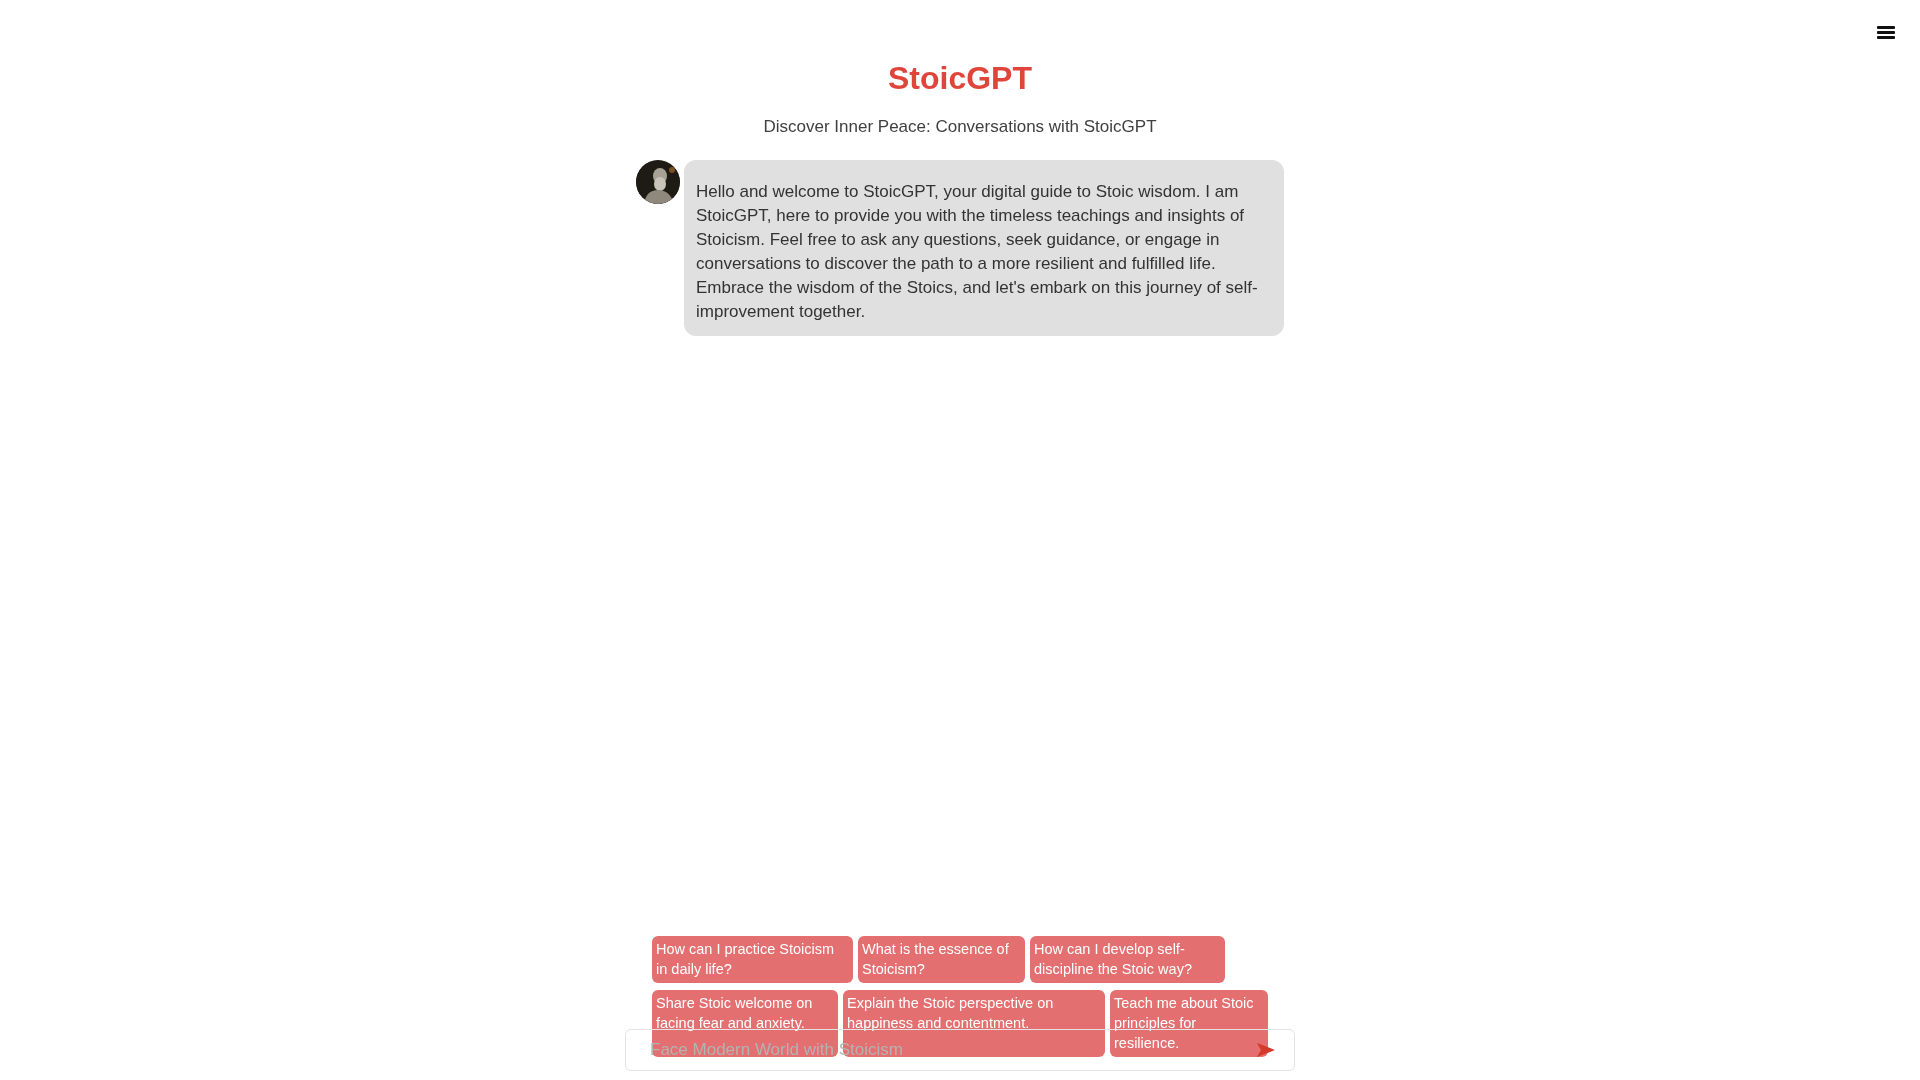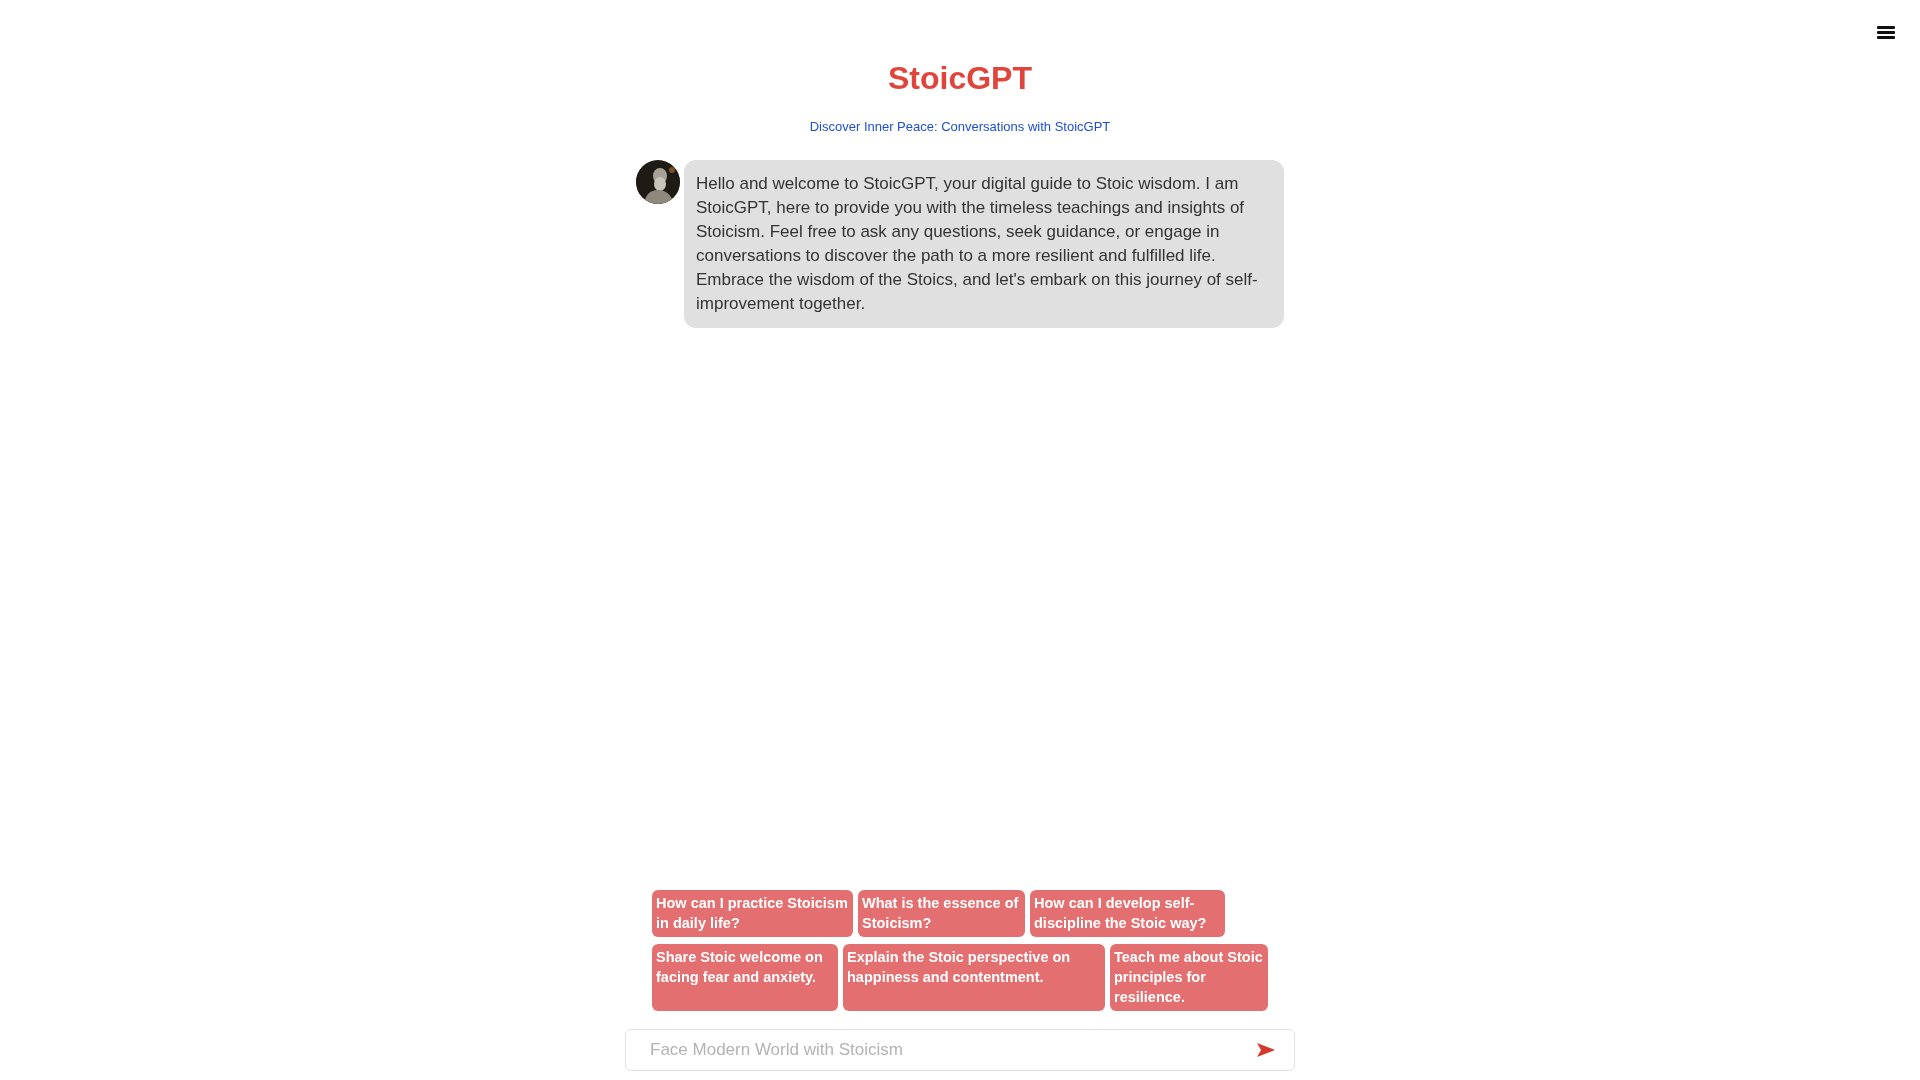--- a/index.html
+++ b/index.html
@@ -2,27 +2,27 @@
 <html><head>
 <meta charset="utf-8">
 <style>
   html, body { margin:0; padding:0; }
   body { width:1920px; height:1080px; background:#ffffff; position:relative; overflow:hidden;
          font-family:"Liberation Sans", "DejaVu Sans", sans-serif; color:#333; }
   .menu-btn { position:absolute; left:1877px; top:26px; width:18px; height:14px; cursor:pointer; }
   .menu-btn span { display:block; height:2.5px; background:#111; margin-bottom:2.5px; border-radius:1px; }
   .header { position:absolute; left:0; right:0; top:40px; text-align:center; }
   .title { font-size:32px; font-weight:bold; color:#e0453b; margin:16px; line-height:44px; }
-  .subtitle { font-size:13px; color:#1d4ed8; margin-top:10px; line-height:22px; }
+  .subtitle { font-size:17px; color:#404040; margin-top:10px; line-height:22px; }
   .msg-row { position:absolute; left:636px; top:160px; display:flex; align-items:flex-start; }
   .avatar { width:44px; height:44px; border-radius:50%; margin-right:4px; flex:none; overflow:hidden;
             background: radial-gradient(circle at 55% 35%, #d8d4cc 0 18%, #8a8378 30%, #3a3630 55%, #1a140c 75%); }
-  .bubble { width:576px; background:#e0e0e0; border-radius:12px; padding:12px 12px 12px 12px;
+  .bubble { width:576px; background:#e0e0e0; border-radius:12px; padding:20px 12px 12px 12px;
             font-size:17px; line-height:24px; color:#333; }
-  .chips { position:absolute; left:652px; top:890px; width:620px;font-weight:bold; }
+  .chips { position:absolute; left:652px; top:936px; width:620px; }
   .chip-row { display:flex; gap:5px; margin-bottom:7px; }
   .chip { background:#e36f70; color:#fff; font-size:14.5px; line-height:20px; padding:3px 5px 4px 4px;
           border-radius:6px; box-sizing:border-box; cursor:pointer; }
   .input-wrap { position:absolute; left:625px; top:1029px; width:670px; height:42px; border:1px solid #e2e2e2;
                 border-radius:6px; box-sizing:border-box; display:flex; align-items:center; }
   .input-wrap input { border:none; outline:none; flex:1; height:100%; padding:0 0 0 24px; font-size:17px;
                       font-family:"Liberation Sans", sans-serif; color:#333; background:transparent; }
   .input-wrap input::placeholder { color:#b3b3b3; }
   .send-btn { width:40px; height:40px; display:flex; align-items:center; justify-content:center; margin-right:8px; cursor:pointer; }
 </style>

